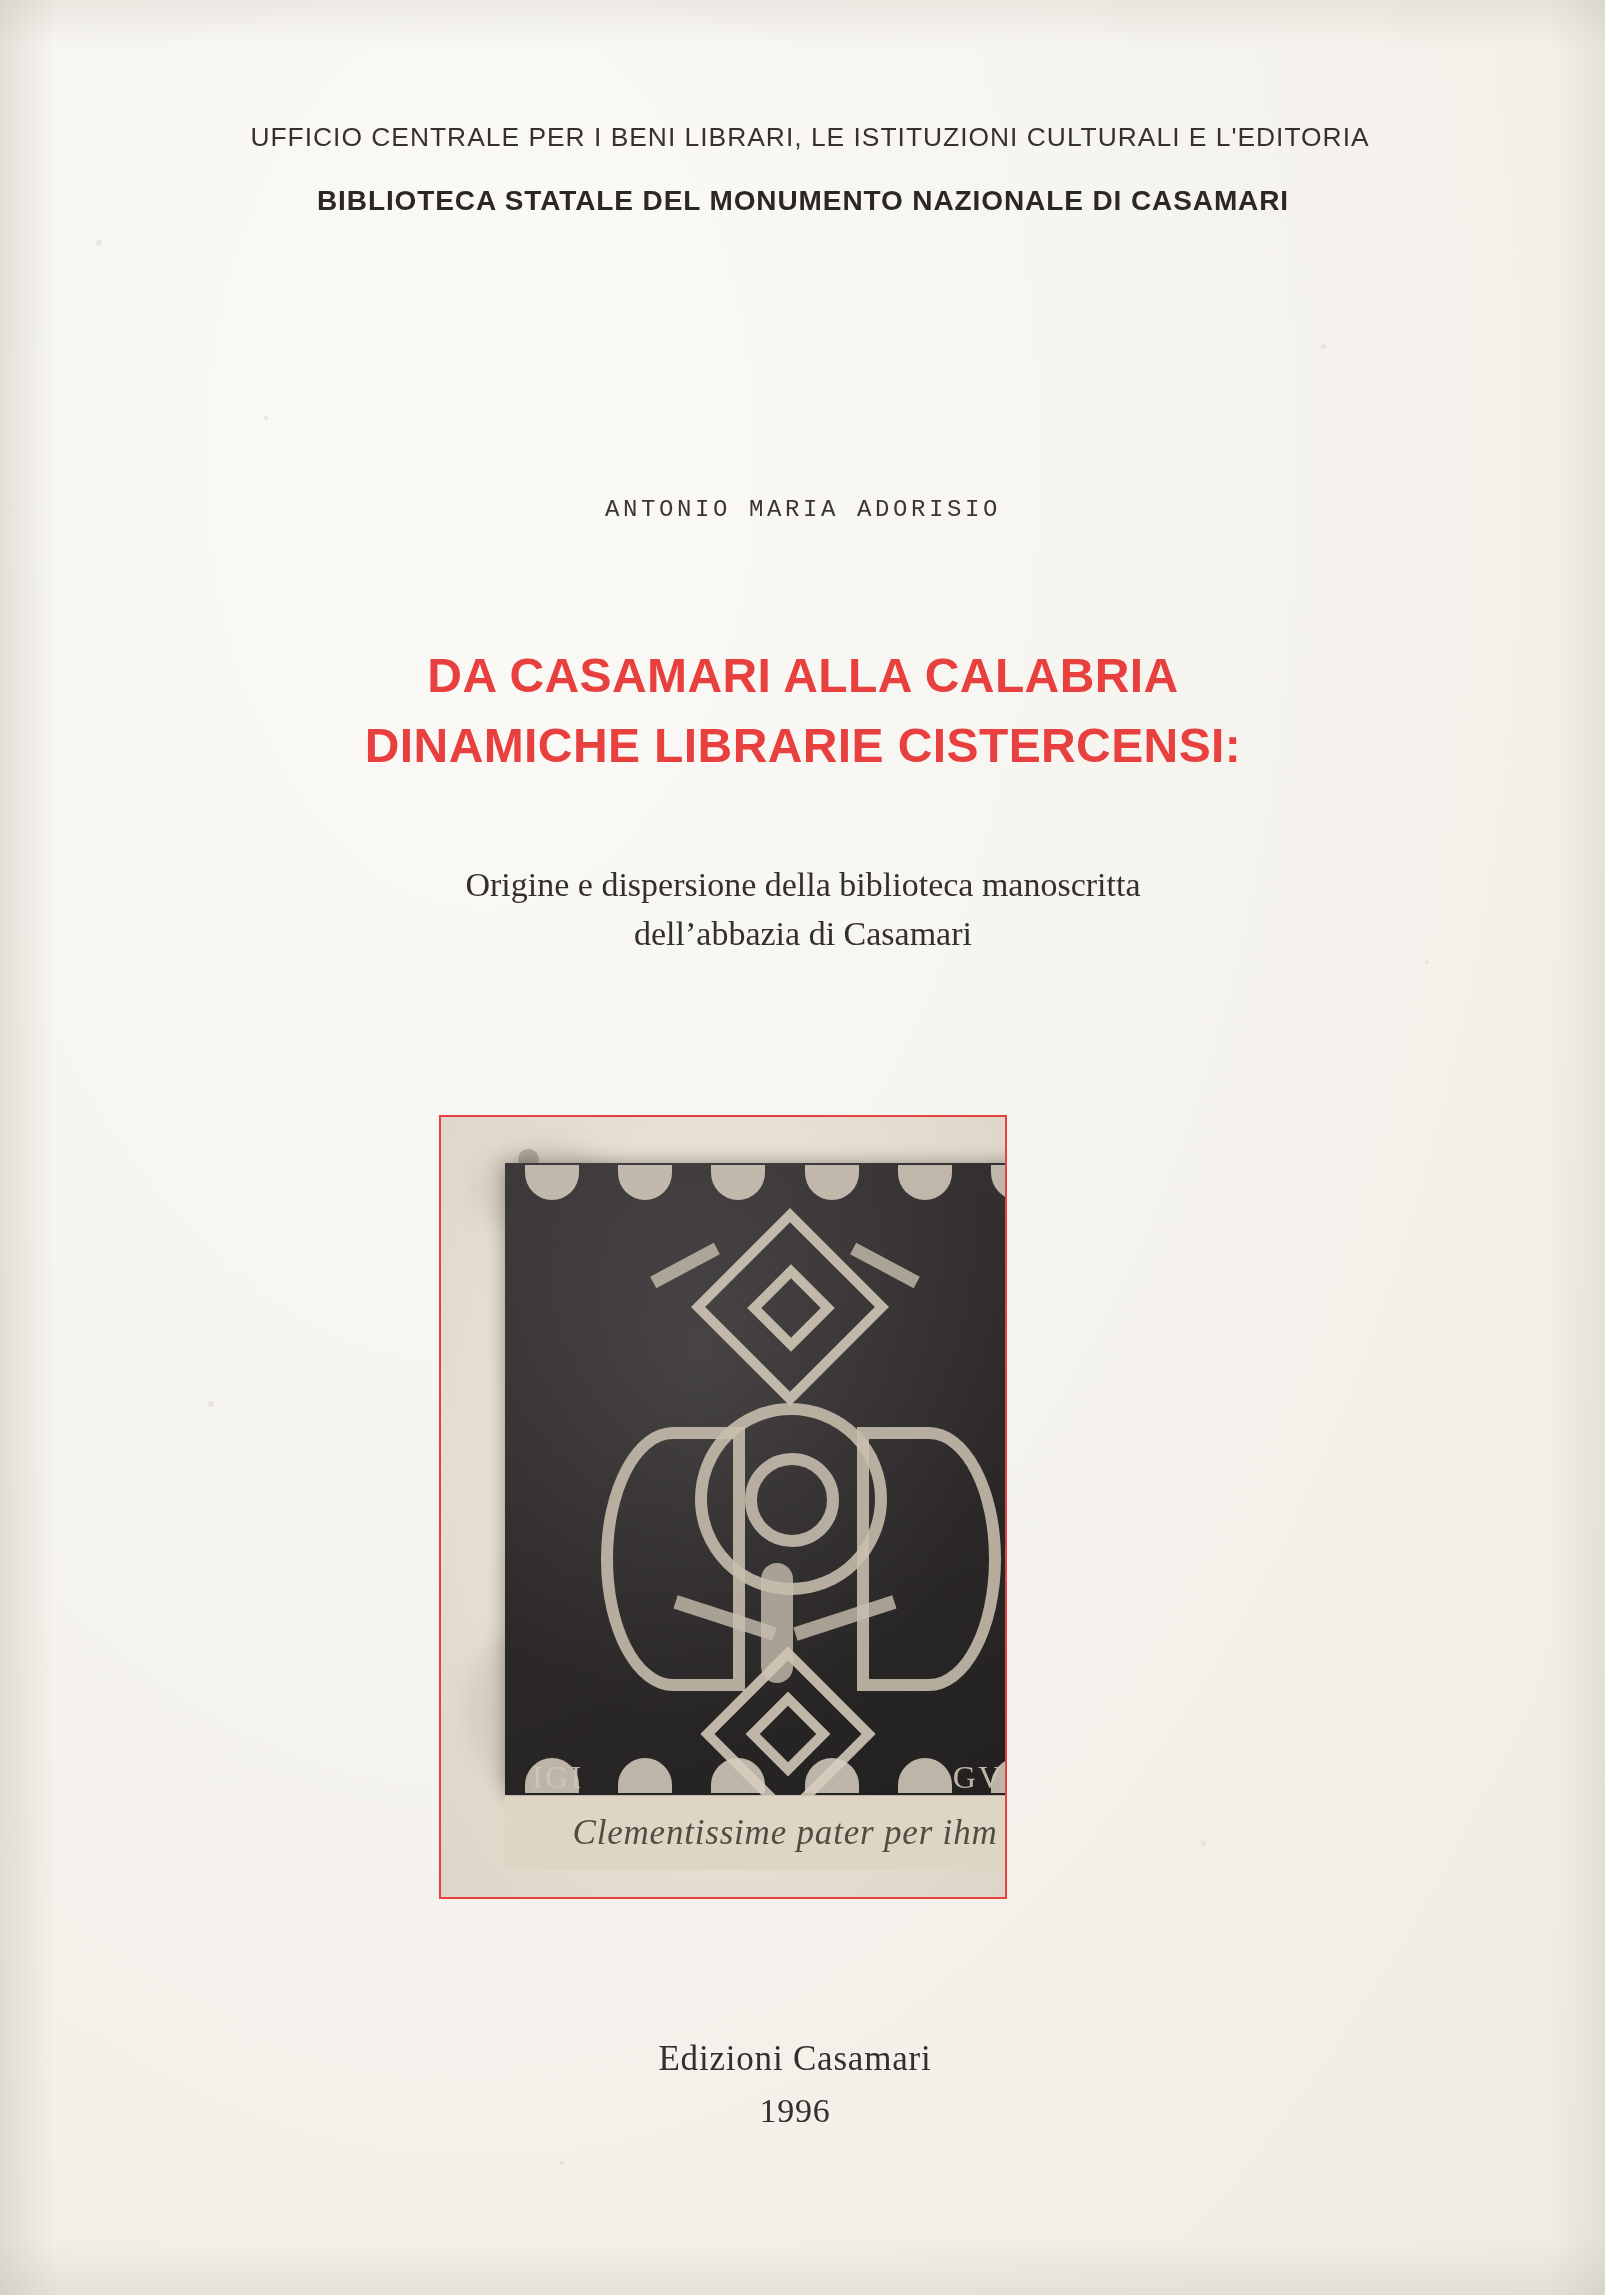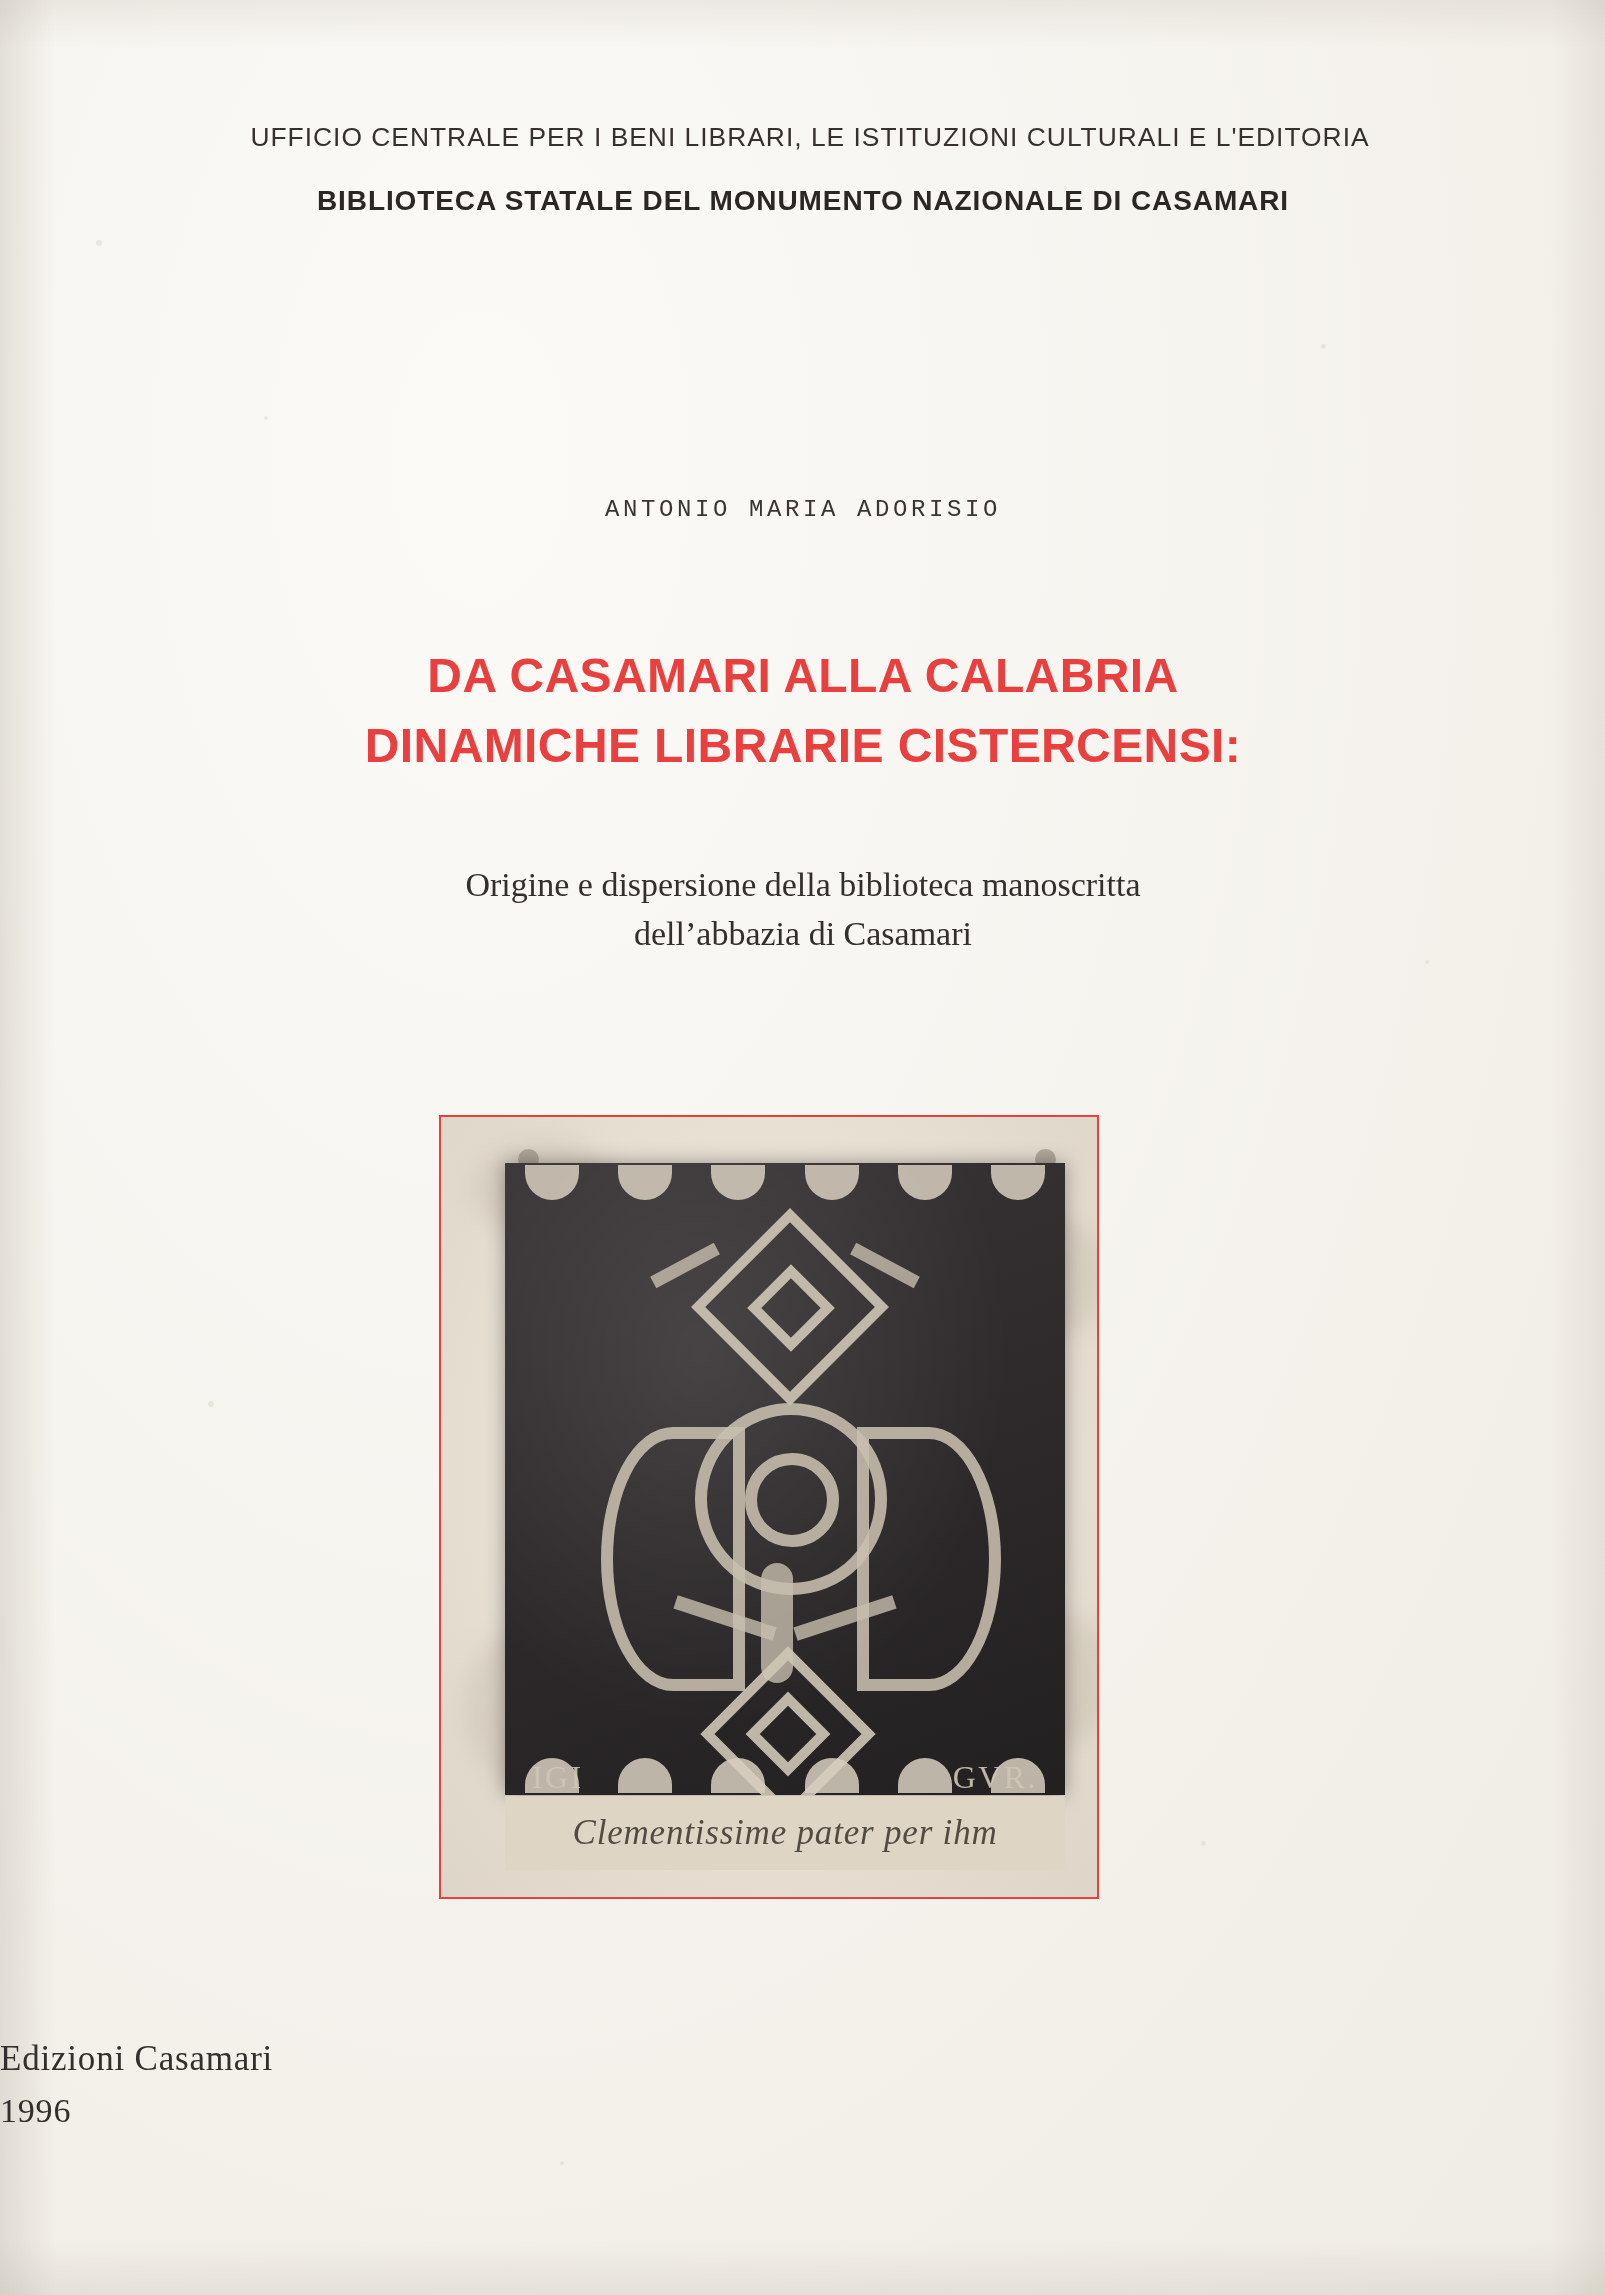--- a/index.html
+++ b/index.html
@@ -110,21 +110,21 @@
     line-height: 1.45;
     color: #332f2d;
   }
   .subtitle .s-line { display: block; }
 
   
   .plate-frame {
     position: absolute;
     left: 439px;
     top: 1115px;
-    width: 660px;
+    width: 568px;
     height: 784px;
     border: 2.4px solid #e8403f;
     box-sizing: border-box;
     background: #efe9df;
     overflow: hidden;
     padding-left: 26px;
   }
   .plate-inner {
     position: absolute;
     inset: 0;
@@ -234,21 +234,21 @@
     padding: 0 27px;
     box-sizing: border-box;
     align-items: center;
     opacity: .9;
   }
 
   .imprint {
     position: absolute;
     left: 0; right: 16px;
     top: 2039px;
-    text-align: left;
+    text-align: center;
     font-family: "Liberation Serif", serif;
     color: #332f2d;
   }
   .imprint-name { font-size: 35px; letter-spacing: 0.8px; }
   .imprint-year { font-size: 34px; margin-top: 12.8px; letter-spacing: 0.8px; }
 </style>
 </head>
 <body>
 
 <div class="page">

